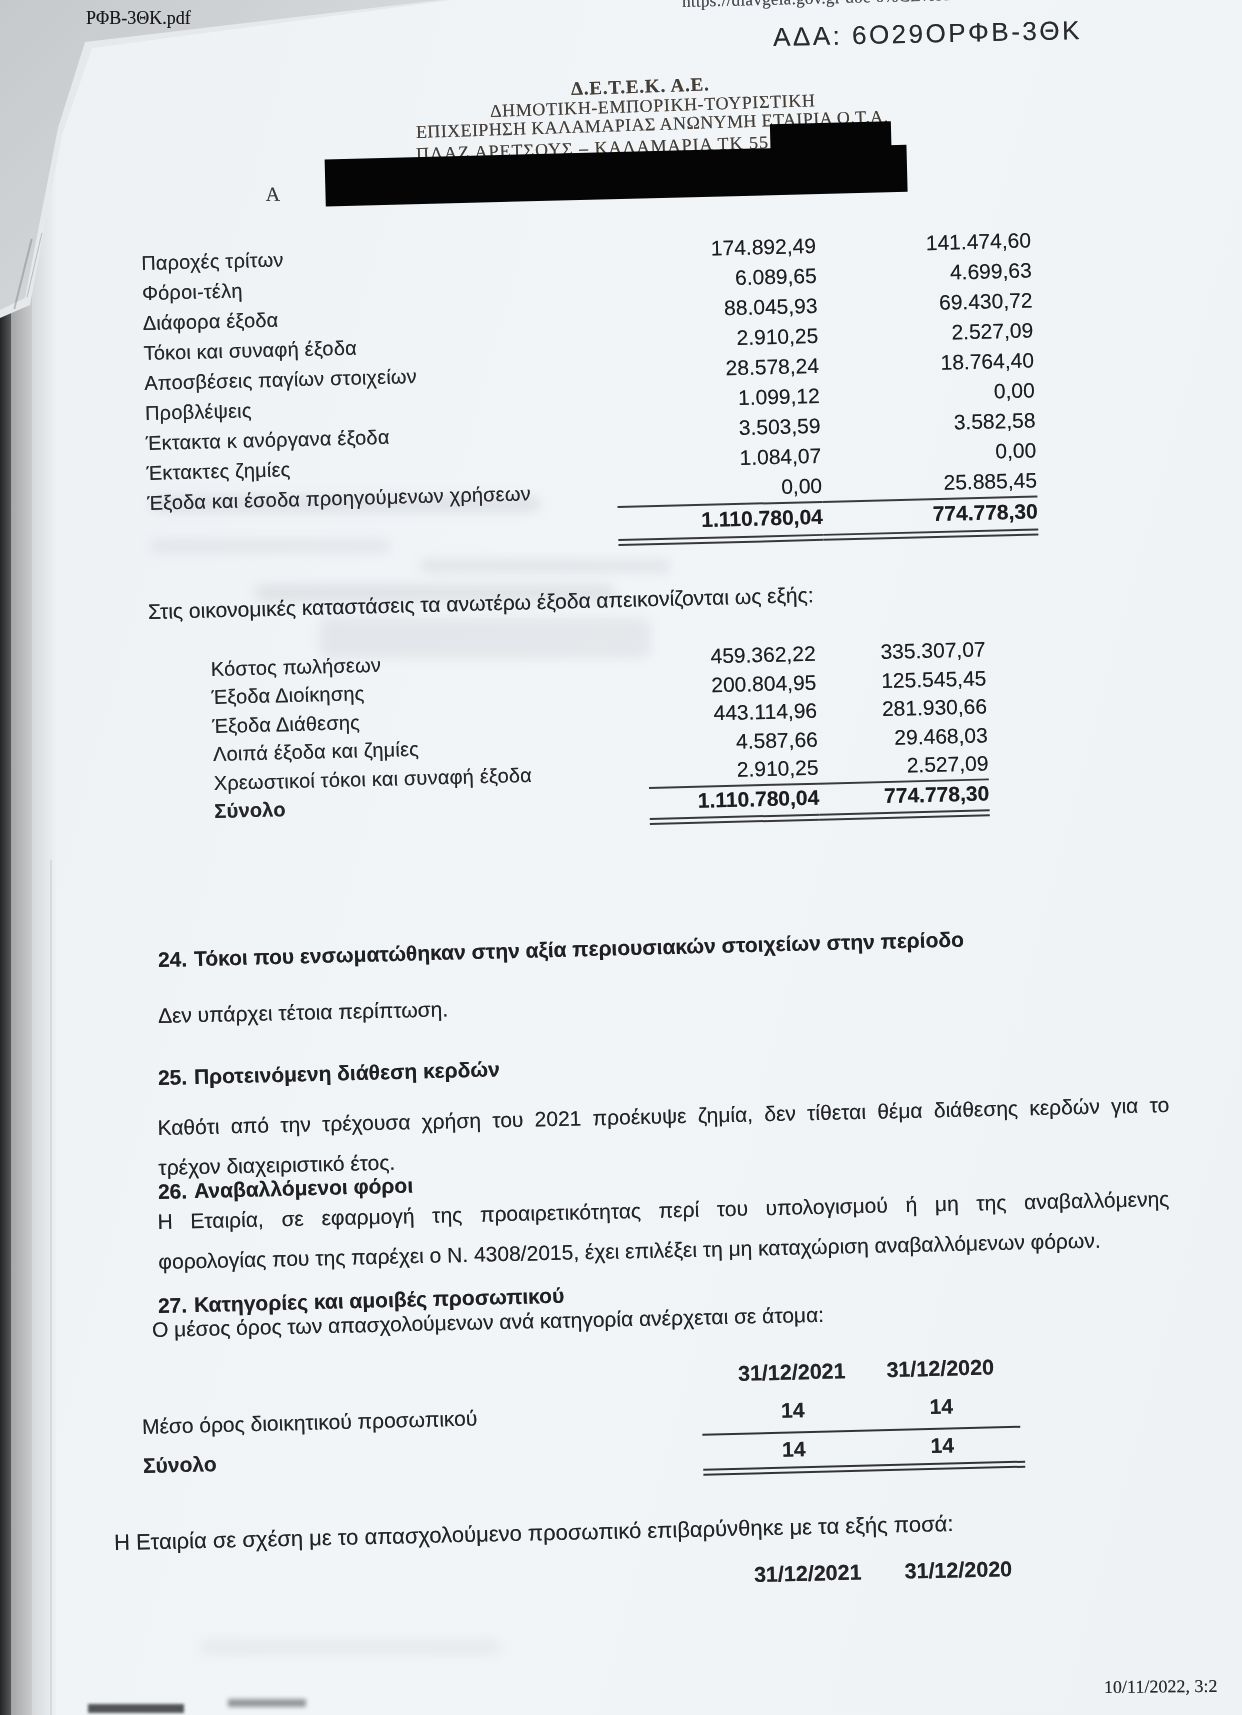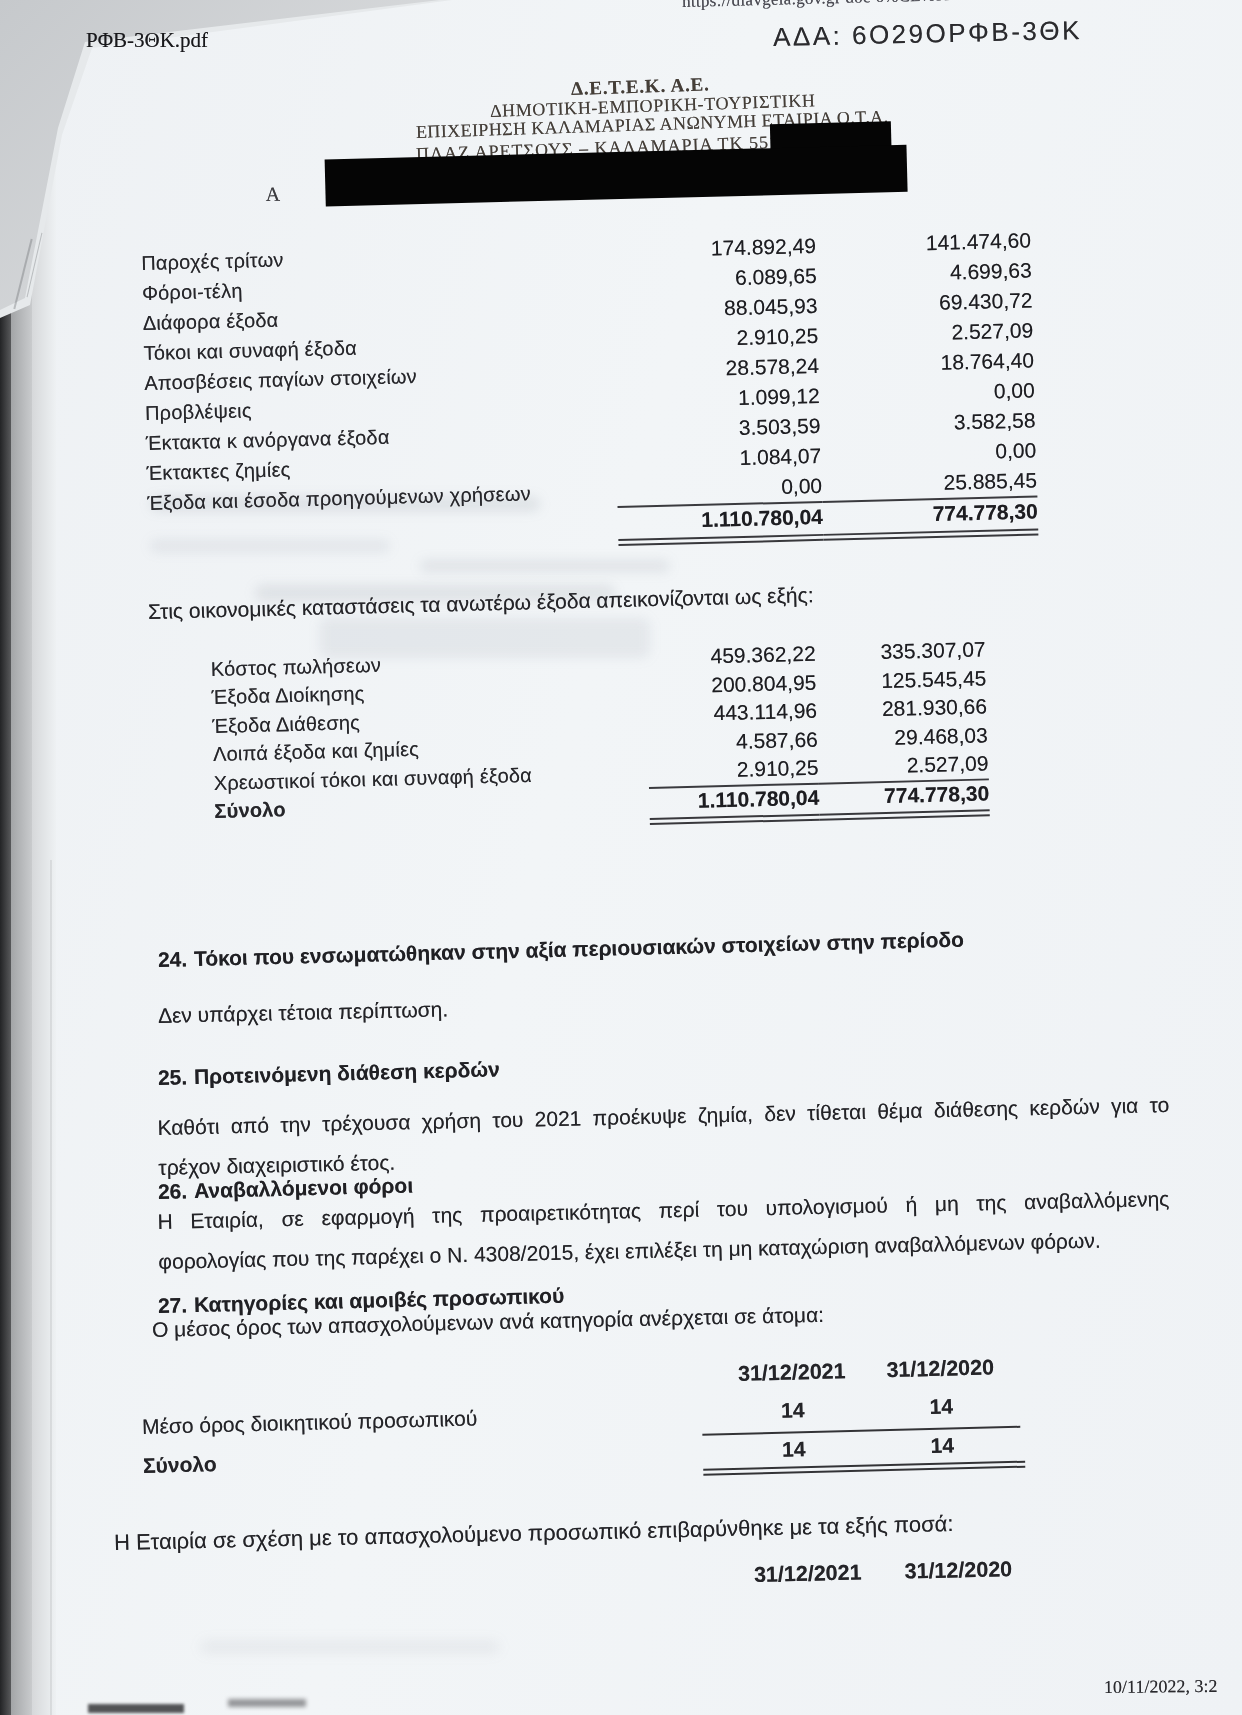--- a/index.html
+++ b/index.html
@@ -35,22 +35,22 @@
   .g5{left:320px;top:618px;width:330px;height:40px;background:rgba(110,120,135,0.10);}
   .g6{left:200px;top:1640px;width:300px;height:14px;background:rgba(110,120,130,0.08);}
   .smudge1{position:absolute;left:88px;top:1704px;width:96px;height:9px;background:#2b2b2e;filter:blur(1.5px);opacity:.8;}
   .smudge2{position:absolute;left:228px;top:1699px;width:78px;height:8px;background:#3a3a3e;filter:blur(2px);opacity:.5;}
   
   .tilt-a{transform:rotate(-1.9deg);transform-origin:0 50%;}
   .tilt-b{transform:rotate(-1.45deg);transform-origin:0 50%;}
   .tilt-c{transform:rotate(-1.3deg);transform-origin:0 50%;}
   .tilt-d{transform:rotate(-0.6deg);transform-origin:0 50%;}
   
-  .filename{position:absolute;left:86px;top:28px;font-family:"Liberation Serif",serif;
-    font-size:21px;color:#19191c;white-space:nowrap;}
+  .filename{position:absolute;left:86px;top:8px;font-family:"Liberation Serif",serif;
+    font-size:18px;color:#19191c;white-space:nowrap;}
   .doc-url{position:absolute;left:682px;top:-8px;font-family:"Liberation Serif",serif;
     font-size:17px;letter-spacing:.3px;color:#4b4b54;white-space:nowrap;}
   .ada{position:absolute;left:773px;top:22px;font-size:26px;letter-spacing:2.5px;color:#2b2b2e;white-space:nowrap;}
   .co-line{position:absolute;font-family:"Liberation Serif",serif;color:#453e37;white-space:nowrap;}
   .co1{left:571px;top:78px;font-size:19px;font-weight:600;letter-spacing:.8px;}
   .co2{left:490px;top:101px;font-size:18px;letter-spacing:.6px;}
   .co3{left:416px;top:122px;font-size:18px;letter-spacing:.4px;}
   .co4{left:416px;top:144px;font-size:18px;letter-spacing:1px;}
   .redactions{position:absolute;left:265px;top:128px;width:660px;height:95px;}
   .redact{position:absolute;background:#050505;}

